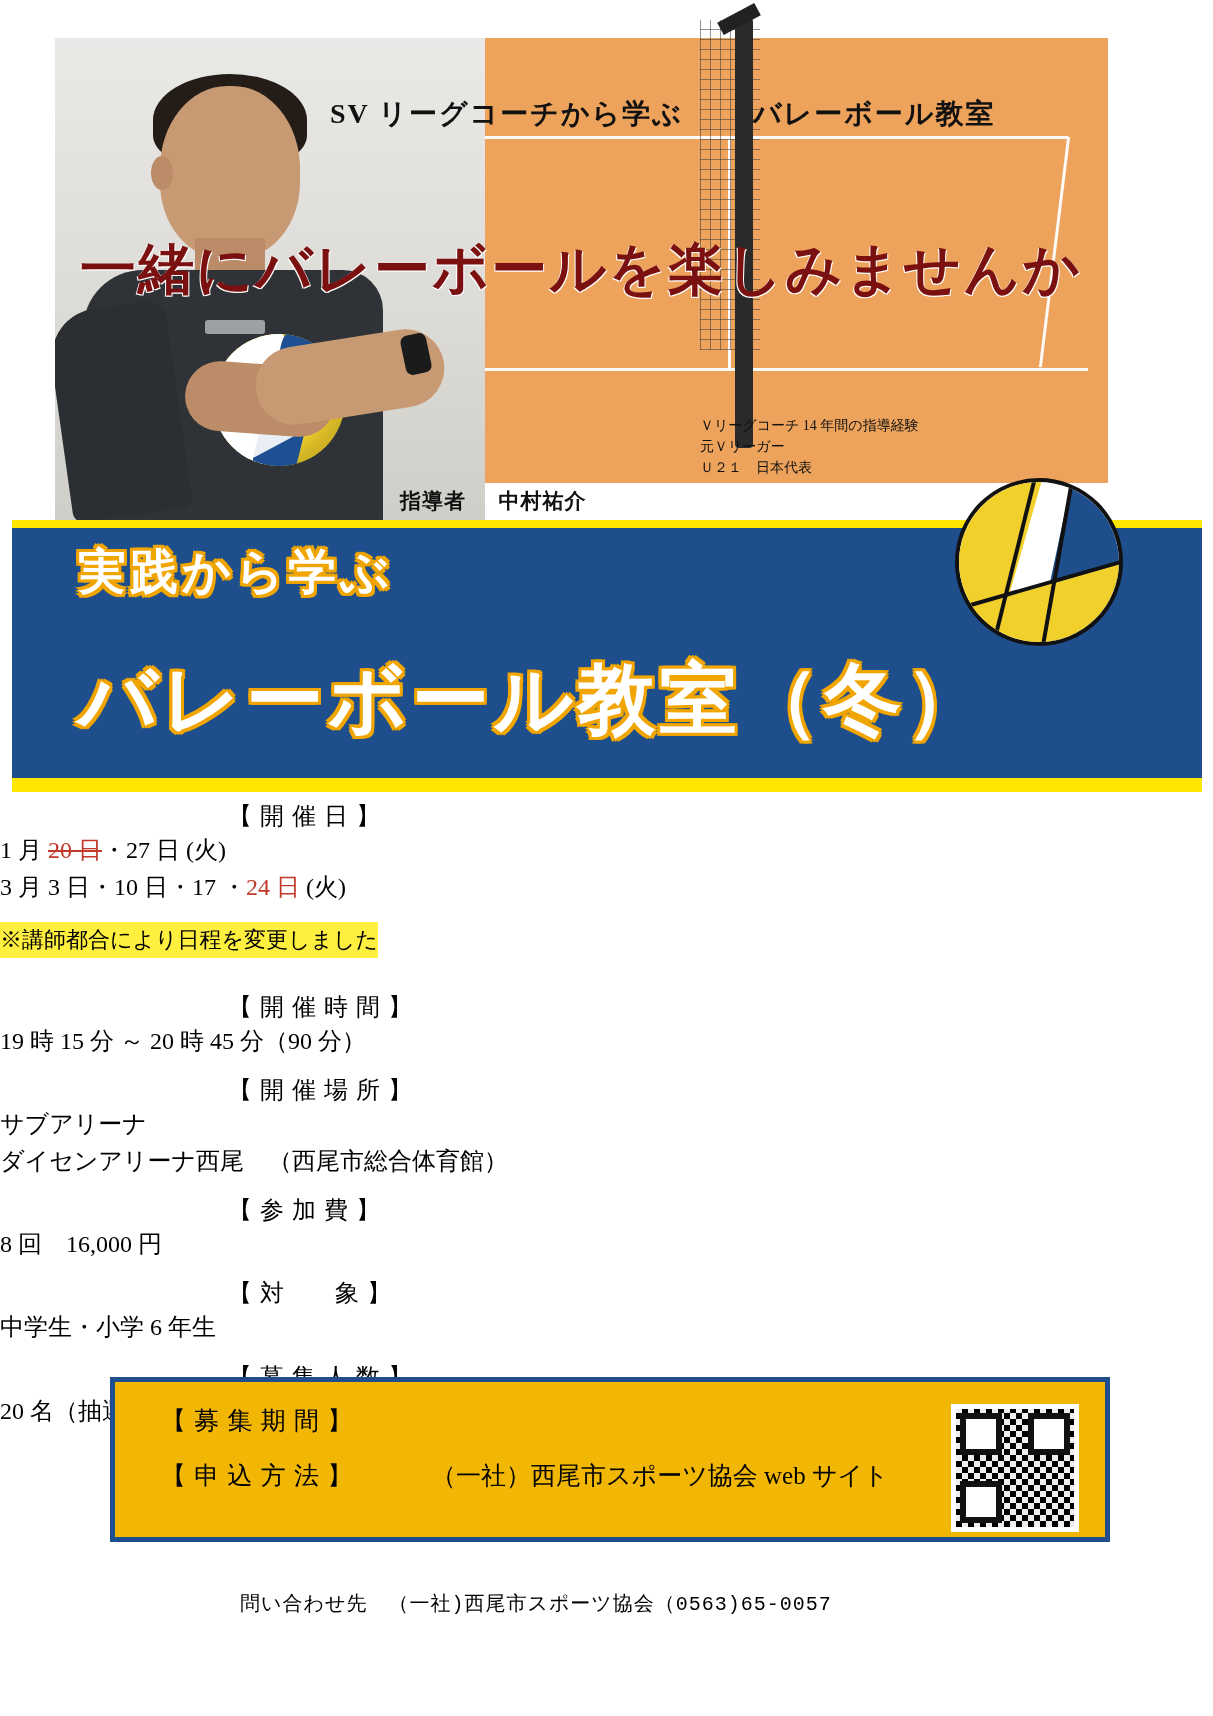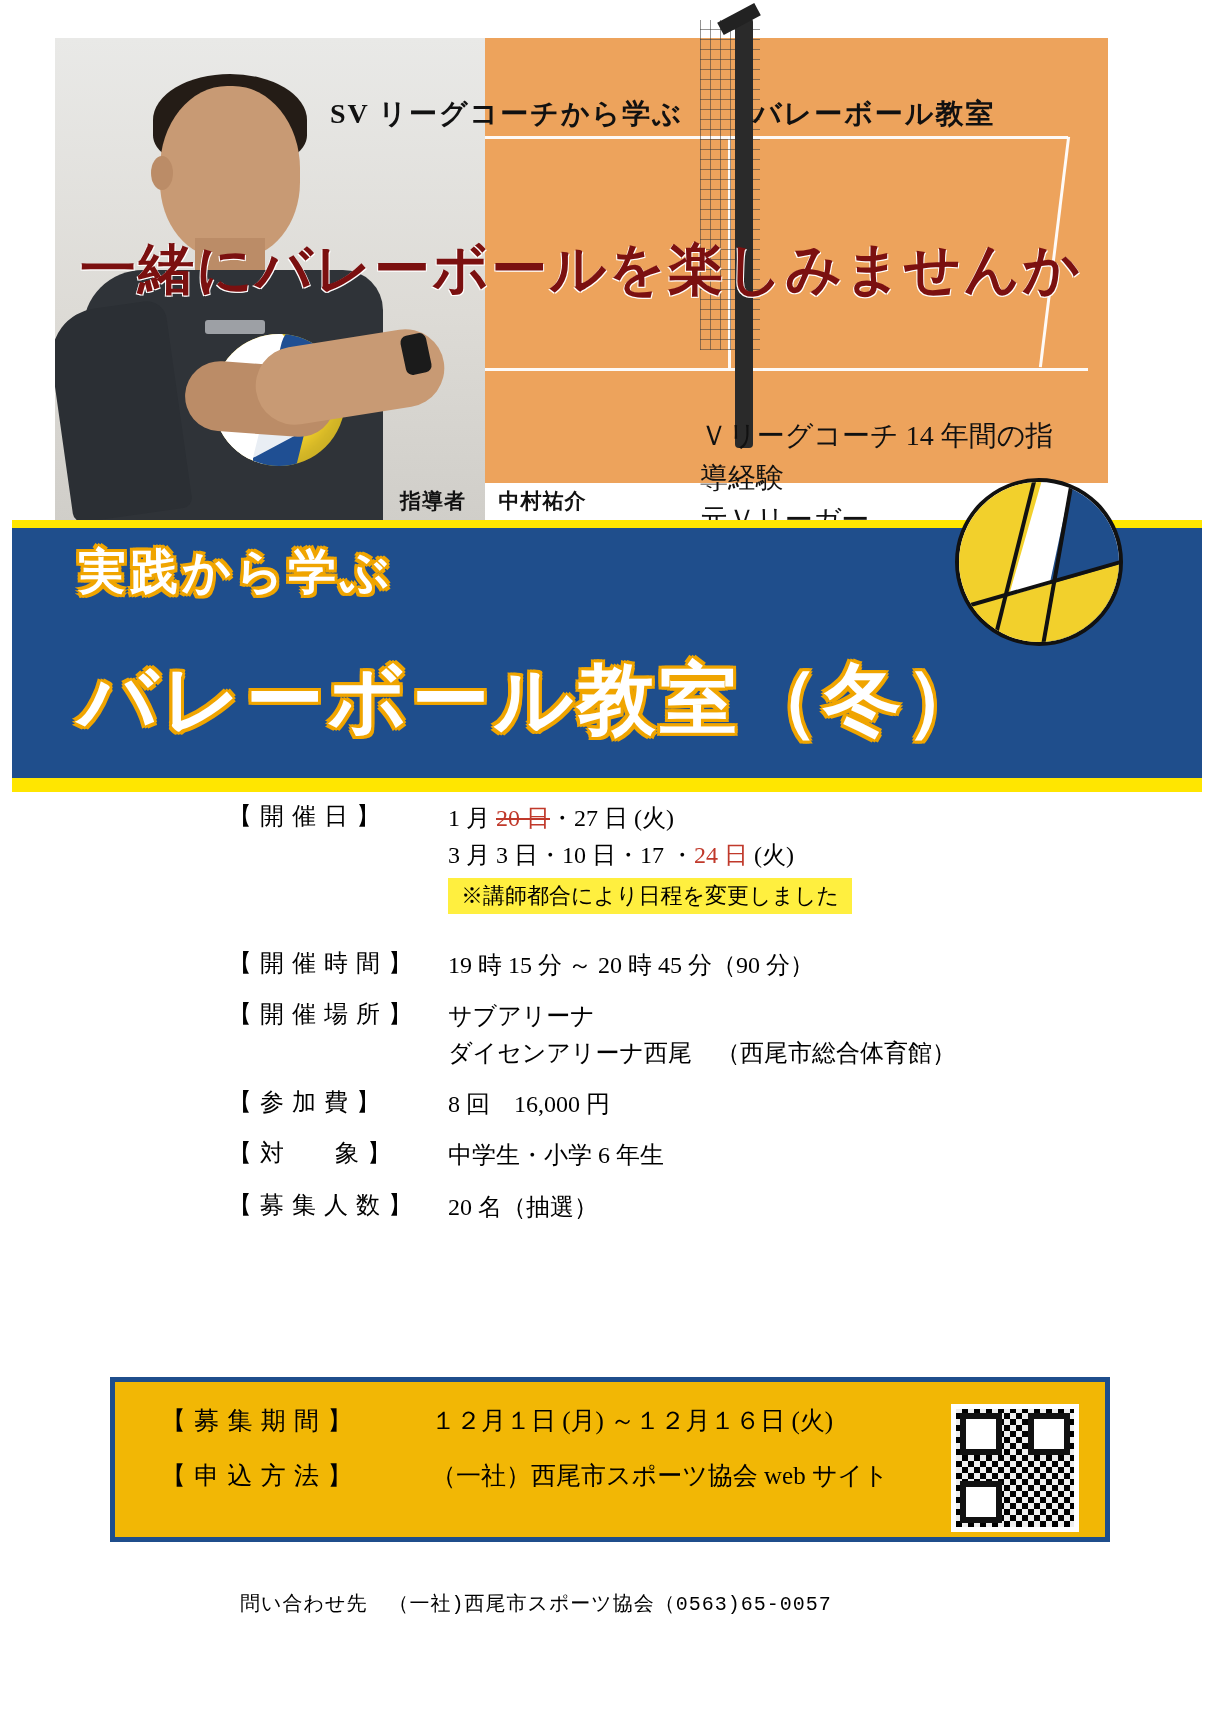--- a/index.html
+++ b/index.html
@@ -61,21 +61,21 @@
     letter-spacing: 2px;
     text-shadow: 1px 1px 0 #fff, -1px 1px 0 #fff;
     white-space: nowrap;
     font-family: "Liberation Serif", serif;
   }
 
   .coach-credits {
     position: absolute;
     left: 700px;
     top: 415px;
-    font-size: 28px;
+    font-size: 14px;
     line-height: 1.5;
     color: #111;
   }
   .coach-name {
     position: absolute;
     left: 400px;
     top: 487px;
     font-size: 21px;
     font-weight: 600;
     color: #111;
@@ -235,20 +235,21 @@
   .details {
     position: absolute;
     left: 0;
     top: 800px;
     width: 1213px;
   }
   .row {
     display: flex;
     align-items: flex-start;
     margin-bottom: 14px;
+    flex-direction: column;
   }
   .label {
     width: 220px;
     margin-left: 228px;
     font-size: 24px;
     letter-spacing: 1px;
     white-space: nowrap;
     font-family: "Liberation Serif", serif;
   }
   .value {
@@ -256,22 +257,22 @@
     line-height: 1.55;
     font-family: "Liberation Serif", serif;
   }
   .value .sub { display:block; }
   .strike { text-decoration: line-through; color:#c0392b; }
   .redtext { color:#c0392b; }
   .note-hl {
     display: inline-block;
     background: #ffef3f;
     font-size: 22px;
-    padding: 1px 13px;
-    margin-top: 4px;
+    padding: 1px 0;
+    margin-top: 16px;
     text-align: right;
   }
   .gapline { height: 18px; }
 
   
   .apply-box {
     position: absolute;
     left: 110px;
     top: 1377px;
     width: 1000px;
@@ -433,21 +434,20 @@
 
   <div class="row">
     <div class="label">【 募 集 人 数 】</div>
     <div class="value">20 名（抽選）</div>
   </div>
 </div>
 
 <div class="apply-box">
   <div class="apply-row">
     <div class="apply-label">【 募 集 期 間 】</div>
-    <div class="apply-value">１２月１日 (月) ～１２月１６日 (火)</div>
   </div>
   <div class="apply-row">
     <div class="apply-label">【 申 込 方 法 】</div>
     <div class="apply-value">（一社）西尾市スポーツ協会 web サイト</div>
   </div>
   <div class="qr">
     <div class="eye tl"></div>
     <div class="eye tr"></div>
     <div class="eye bl"></div>
   </div>

